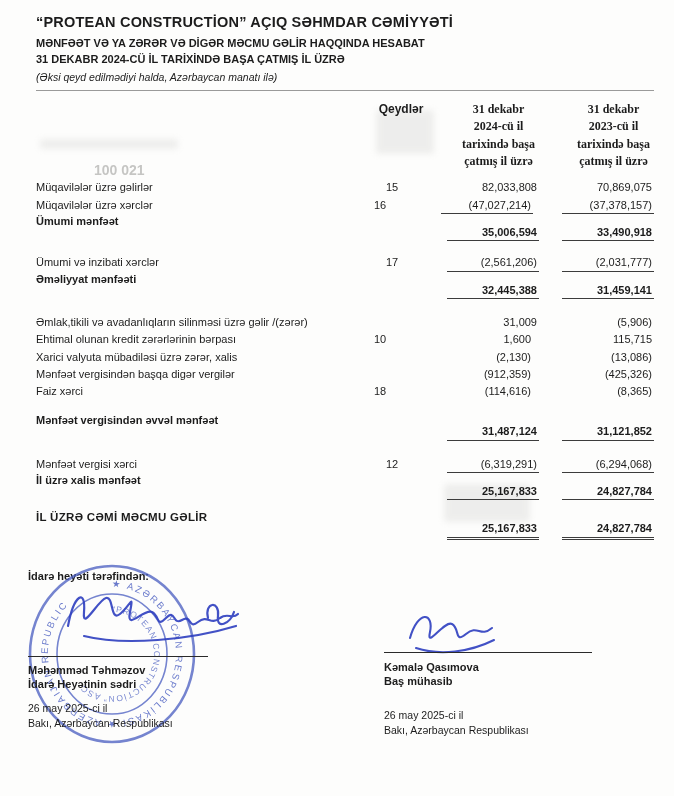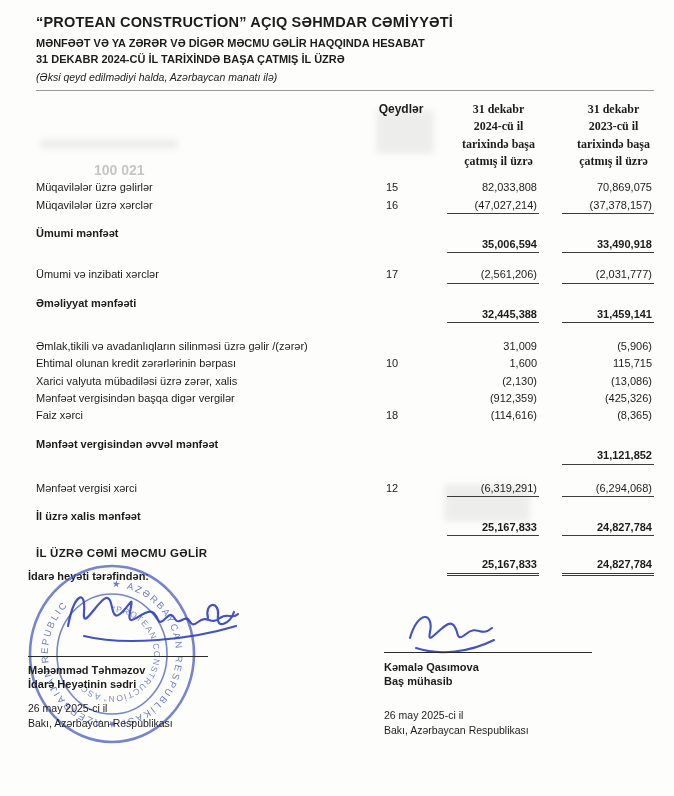--- a/index.html
+++ b/index.html
@@ -24,21 +24,21 @@
   .thead .c-val{font-family:Liberation Serif, serif;}
   .thead .colhead{display:inline-block;width:82px;text-align:center;margin-left:34px;}
 
   .trow{display:flex;align-items:flex-start;font-size:11px;line-height:1.3;}
   .num{width:90px;text-align:right;padding:0 2px 1px 0;white-space:nowrap;}
   .trow.ul .num{border-bottom:1.2px solid #3c3c3c;}
   .trow.total .c-label{font-weight:bold;}
   .trow.total .num{font-weight:bold;margin-top:11px;}
   .trow.grand .c-label{font-size:11.5px;letter-spacing:.3px;}
   .trow.grand .num{border-bottom:3.5px double #3c3c3c;}
-  .mt2{margin-top:2px;} .mt10{margin-top:10px;} .mt12{margin-top:12px;justify-content:space-between;}
+  .mt2{margin-top:2px;gap:6px;} .mt10{margin-top:10px;} .mt12{margin-top:0;justify-content:space-between;}
   .mt14{margin-top:14px;} .mt16{margin-top:16px;}
 
   
   .abs{position:absolute;}
   .approval{top:570px;left:28px;font-size:11px;font-weight:bold;}
   .sigline{border-top:1.3px solid #2a2a2a;height:0;}
   .sig-name{font-size:11px;font-weight:bold;line-height:1.3;}
   .sig-meta{font-size:10.5px;line-height:1.4;}
 
   .stamp{top:560px;left:24px;width:176px;height:188px;pointer-events:none;}
@@ -172,20 +172,23 @@
     <div class="c-val">
         <span class="num">(114,616)</span>
       </div>
     <div class="c-val">
         <span class="num">(8,365)</span>
       </div>
   </div>
   <div class="trow mt14 total ul">
     <div class="c-label">Mənfəət vergisindən əvvəl mənfəət</div>
     <div class="c-note"></div>
+    <div class="c-val">
+        <span class="num">31,487,124</span>
+      </div>
     <div class="c-val">
         <span class="num">31,121,852</span>
       </div>
   </div>
   <div class="trow mt16 ul">
     <div class="c-label">Mənfəət vergisi xərci</div>
     <div class="c-note">12</div>
     <div class="c-val">
         <span class="num">(6,319,291)</span>
       </div>

